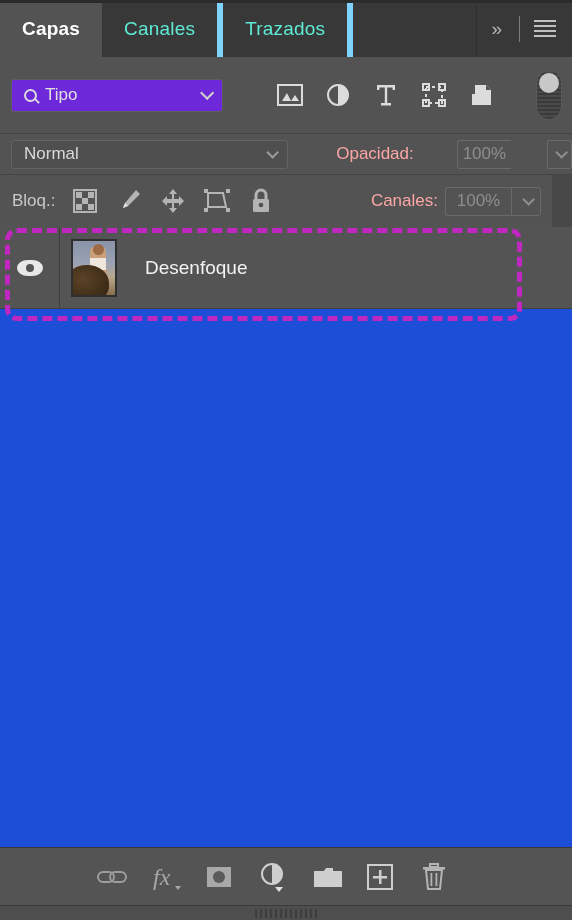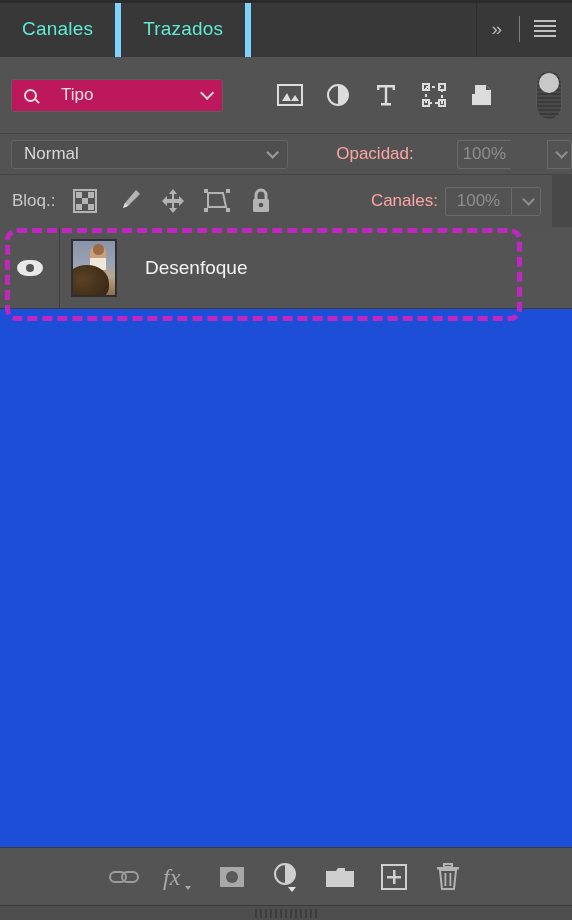--- a/index.html
+++ b/index.html
@@ -31,22 +31,22 @@
   .hamburger { display: flex; flex-direction: column; gap: 3px; padding: 0 4px; }
   .hamburger i { display:block; width: 22px; height: 2px; background: #c0c0c0; }
 
   
   .filterrow {
     position: absolute; left: 0; top: 57px; width: 572px; height: 76px;
     background: #535353; display: flex; align-items: center;
   }
   .filter-select {
     position: relative; margin-left: 11px; width: 212px; height: 33px;
-    background: #be185d; border: 1px solid #5e5e5e; border-radius: 3px;
-    display: flex; align-items: center; padding-left: 12px; gap: 24px;
+    background: #6d28d9; border: 1px solid #5e5e5e; border-radius: 3px;
+    display: flex; align-items: center; padding-left: 12px; gap: 8px;
   }
   .filter-label { color: #e0e0e0; font-size: 17px; }
   .mag { width: 13px; height: 13px; border: 2px solid #dcdcdc; border-radius: 50%; position: relative; flex: none; }
   .mag::after { content:""; position:absolute; width:2px; height:6px; background:#dcdcdc;
                 right:-3px; bottom:-4px; transform: rotate(-45deg); }
   .caret { position: absolute; right: 12px; width: 10px; height: 10px;
            border-right: 2px solid #d0d0d0; border-bottom: 2px solid #d0d0d0;
            transform: rotate(45deg) translateY(-3px); }
   .filter-icons { display: flex; align-items: center; gap: 0; margin-left: 43px; }
   .ficon { width: 48px; height: 40px; display: flex; align-items: center; justify-content: center; }
@@ -133,35 +133,38 @@
     position: absolute; left: 5px; top: 228px; width: 517px; height: 93px;
     border: 5px dashed #c026c0; border-radius: 12px; pointer-events: none;
   }
 
   
   .bottombar {
     position: absolute; left: 0; bottom: 14px; width: 572px; height: 59px;
     background: #545454; border-top: 1px solid #3a3a3a; border-bottom: 1px solid #3a3a3a;
     display: flex; align-items: center; justify-content: center; gap: 0;
   }
-  .bicon { width: 54px; height: 44px; display: flex; align-items: center; justify-content: center; position: relative; }
+  .bicon { width: 54px; height: 44px; display: flex; align-items: center; position: relative; }
   .grip {
     position: absolute; left: 0; bottom: 0; width: 572px; height: 14px; background: #4e4e4e;
   }
   .grip .bars { position:absolute; left:50%; transform: translateX(-50%); top: 3px;
                 width: 62px; height: 9px;
                 background: repeating-linear-gradient(to right, #3d3d3d 0 2px, transparent 2px 5px); }
   .topline { position:absolute; left:0; top:0; width:572px; height:3px; background:#2b2b2b; }
 </style>
 </head>
 <body>
 
 <div class="panel">
 
   <div class="tabstrip">
+    <div class="tab active">
+      <span>Capas</span>
+    </div>
     <div class="tab">
       <span>Canales</span>
     </div>
     <div class="tab">
       <span>Trazados</span>
     </div>
     <div class="tab-spacer"></div>
     <div class="tabstrip-right">
       <span class="chev2">»</span>
       <span class="vsep"></span>

